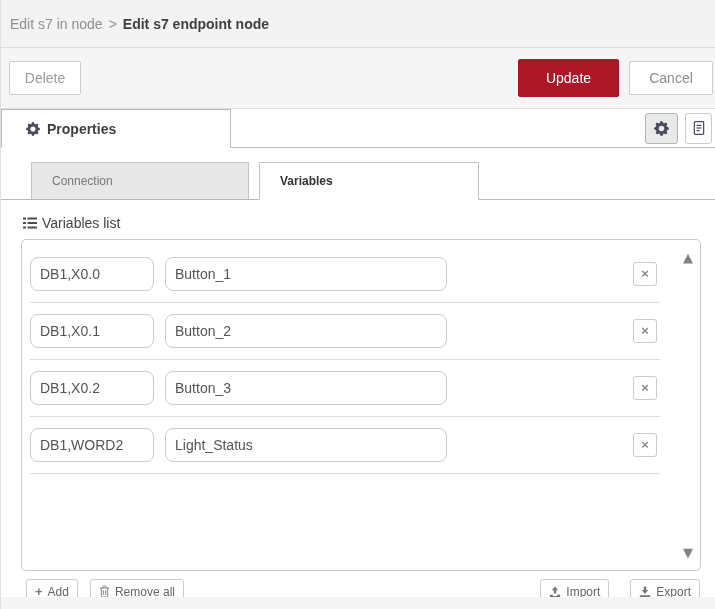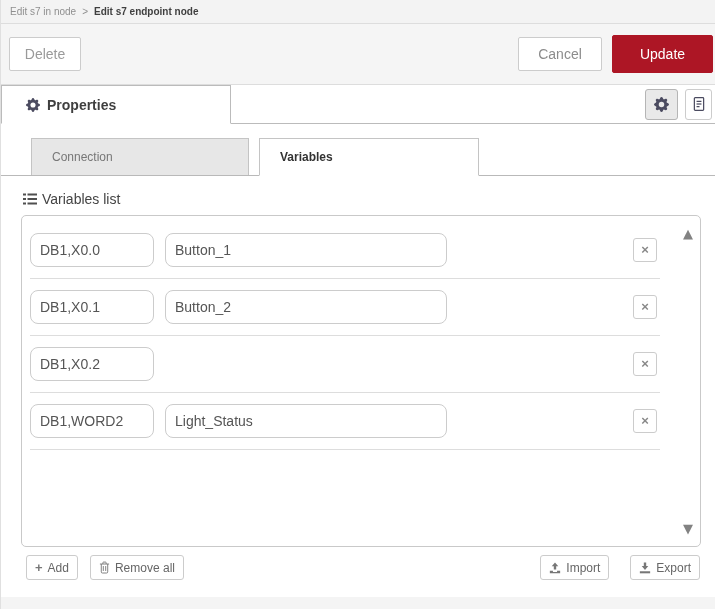--- a/index.html
+++ b/index.html
@@ -1,22 +1,22 @@
 <!DOCTYPE html>
 <html><head>
 <meta charset="utf-8">
 <style>
   * { margin:0; padding:0; box-sizing:border-box; }
   html,body { width:715px; height:609px; overflow:hidden; background:#fff;
               font-family:"Liberation Sans", sans-serif; }
   .page { position:relative; width:715px; height:609px; background:#fff; border-left:1px solid #e0e0e0; }
 
   
-  .breadcrumb-bar { height:24px; background:#f3f3f3; border-bottom:1px solid #ddd;
-                    display:flex; align-items:center; padding-left:9px; font-size:10px; }
+  .breadcrumb-bar { height:48px; background:#f3f3f3; border-bottom:1px solid #ddd;
+                    display:flex; align-items:center; padding-left:9px; font-size:14px; }
   .crumb-parent { color:#8f8f8f; }
   .crumb-sep { color:#8f8f8f; margin:0 6px; }
   .crumb-current { color:#3f3f3f; font-weight:bold; }
 
   
   .toolbar { height:61px; background:#f5f5f5; border-bottom:1px solid #ddd;
              display:flex; align-items:center; padding:0 2px 0 8px; }
   button { font-family:inherit; cursor:pointer; }
   .btn { font-size:14px; border-radius:2px; }
   .btn-delete { width:72px; height:34px; background:#fff; border:1px solid #ccc; color:#9a9a9a; }
@@ -89,22 +89,22 @@
 
   <div class="breadcrumb-bar">
     <span class="crumb-parent">Edit s7 in node</span>
     <span class="crumb-sep">&gt;</span>
     <span class="crumb-current">Edit s7 endpoint node</span>
   </div>
 
   <div class="toolbar">
     <button class="btn btn-delete">Delete</button>
     <div class="toolbar-right">
+      <button class="btn btn-update" id="update-btn" style="background: rgb(173, 22, 37); border-color: rgb(173, 22, 37);">Update</button>
       <button class="btn btn-cancel">Cancel</button>
-      <button class="btn btn-update" id="update-btn" style="background: rgb(173, 22, 37); border-color: rgb(173, 22, 37);">Update</button>
     </div>
   </div>
 
   <div class="editor-tabbar">
     <div class="editor-tab">
       <span class="icon">
         <svg width="14" height="14" viewBox="0 0 16 16" fill="#4b4b60">
             <path d="M9.405 1.05c-.413-1.4-2.397-1.4-2.81 0l-.1.34a1.464 1.464 0 0 1-2.105.872l-.31-.17c-1.283-.698-2.686.705-1.987 1.987l.169.311c.446.82.023 1.841-.872 2.105l-.34.1c-1.4.413-1.4 2.397 0 2.81l.34.1a1.464 1.464 0 0 1 .872 2.105l-.17.31c-.698 1.283.705 2.686 1.987 1.987l.311-.169a1.464 1.464 0 0 1 2.105.872l.1.34c.413 1.4 2.397 1.4 2.81 0l.1-.34a1.464 1.464 0 0 1 2.105-.872l.31.17c1.283.698 2.686-.705 1.987-1.987l-.169-.311a1.464 1.464 0 0 1 .872-2.105l.34-.1c1.4-.413 1.4-2.397 0-2.81l-.34-.1a1.464 1.464 0 0 1-.872-2.105l.17-.31c.698-1.283-.705-2.686-1.987-1.987l-.311.169a1.464 1.464 0 0 1-2.105-.872zM8 10.93a2.929 2.929 0 1 1 0-5.86 2.929 2.929 0 0 1 0 5.858z"></path>
           </svg>
       </span>
@@ -161,20 +161,21 @@
   </div>
 
   <div class="var-row">
     <input type="text" class="addr-input" value="DB1,X0.1" style="">
     <input type="text" class="name-input" value="Button_2" style="">
     <button class="remove-btn">×</button>
   </div>
 
   <div class="var-row">
     <input type="text" class="addr-input" value="DB1,X0.2" style="">
+    <input type="text" class="name-input" value="Button_3" style="">
     <button class="remove-btn">×</button>
   </div>
 
   <div class="var-row">
     <input type="text" class="addr-input" value="DB1,WORD2" style="">
     <input type="text" class="name-input" value="Light_Status" style="">
     <button class="remove-btn">×</button>
   </div>
 </div>
       <div class="scrollbar">

